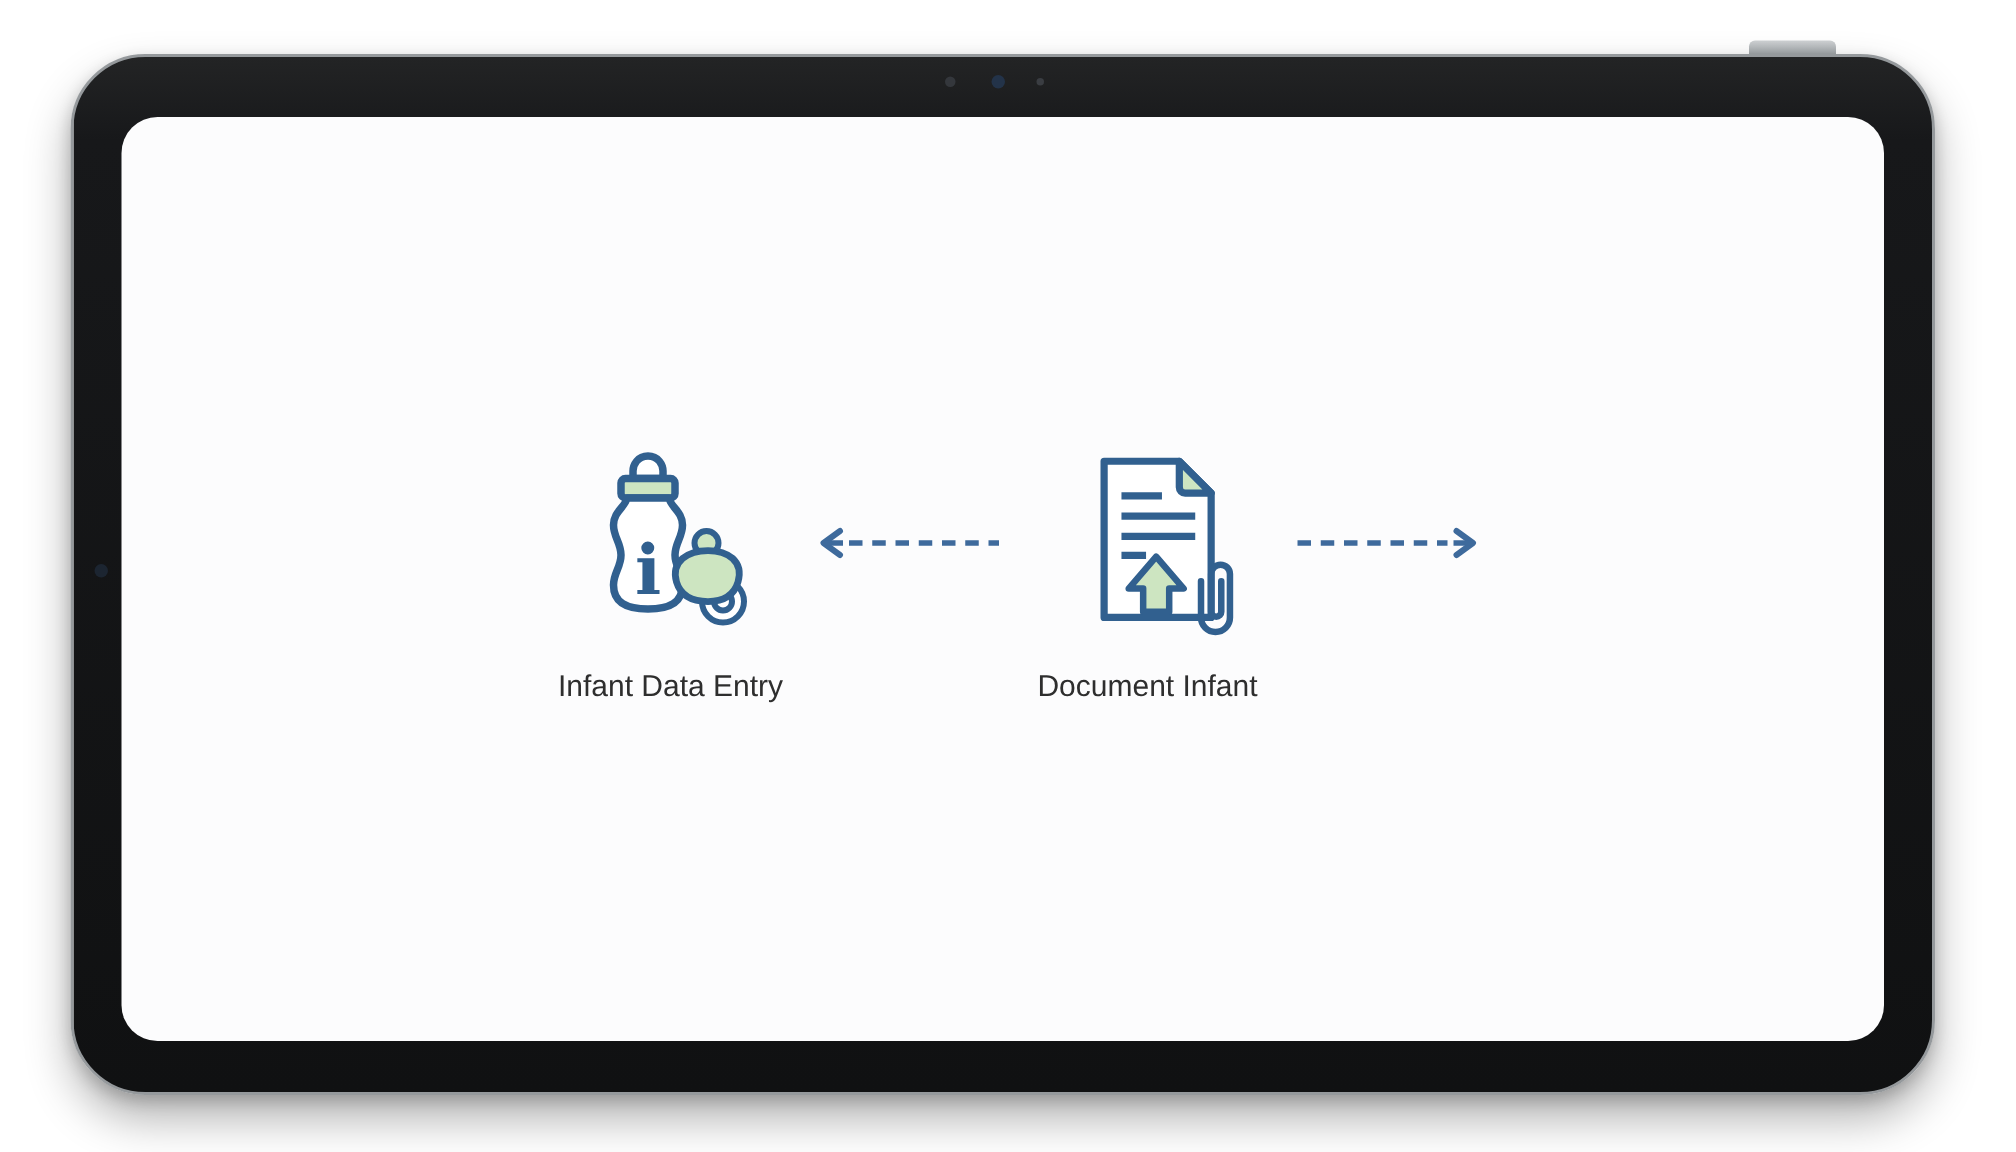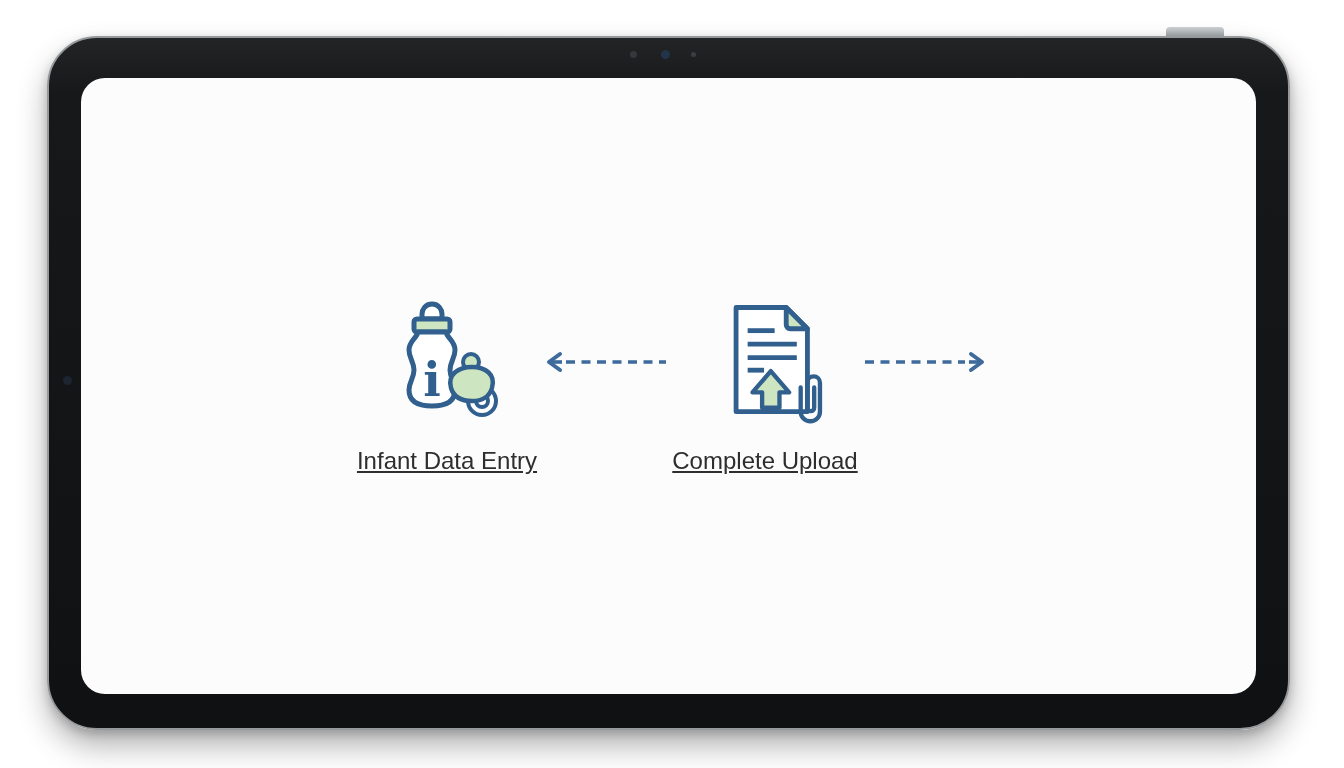--- a/index.html
+++ b/index.html
@@ -31,22 +31,22 @@
   .cam-1{left:581px;top:13px;width:7px;height:7px;background:#34373c;}
   .cam-2{left:612px;top:12px;width:9px;height:9px;background:#233349;}
   .cam-3{left:642px;top:14px;width:5px;height:5px;background:#3a3d42;}
   .cam-side{left:14px;top:338px;width:9px;height:9px;background:#1d2836;opacity:.85;}
 
   
   .flow-row{position:absolute;left:0;right:0;top:216px;
     display:flex;justify-content:center;align-items:flex-start;}
   .step{width:193px;display:flex;flex-direction:column;align-items:center;}
   .icon-box{height:135px;display:flex;align-items:center;justify-content:center;}
-  .step-label{margin-top:18px;font-size:24px;color:var(--label-color);
-    white-space:nowrap;text-align:right;text-decoration:underline;}
+  .step-label{margin-top:18px;font-size:20px;color:var(--label-color);
+    white-space:nowrap;text-align:right;}
   .connector{width:125px;height:135px;display:flex;align-items:center;justify-content:center;}
 
   
   .sb{stroke:var(--accent-blue);}
   .ab{stroke:var(--arrow-blue);}
   .fg{fill:var(--fill-green);}
   .fw{fill:#ffffff;}
   .nf{fill:none;}
   .itext{font-family:"DejaVu Serif", serif;font-weight:bold;
     fill:var(--accent-blue);font-size:46px;}
@@ -112,21 +112,21 @@
               <line class="sb" x1="42" y1="52" x2="93" y2="52" stroke-width="5"></line>
               <line class="sb" x1="42" y1="66" x2="93" y2="66" stroke-width="5"></line>
               <line class="sb" x1="42" y1="79" x2="59" y2="79" stroke-width="5"></line>
 
               <path class="fg sb" stroke-width="4.5" stroke-linejoin="round" d="M66,80 L85,102 H75 V118 H57 V102 H47 Z"></path>
 
               <path class="nf sb" stroke-width="4.5" stroke-linecap="round" d="M97,97 v25 a10,10 0 0 0 20,0 v-30 a6.5,6.5 0 0 0 -13,0 v26
                        a3.5,3.5 0 0 0 7,0 v-21"></path>
             </svg>
           </div>
-          <div class="step-label">Complete Upload</div>
+          <div class="step-label">Document Infant</div>
         </div>
 
         <div class="connector">
           <svg width="125" height="22" viewBox="0 0 125 22">
             <line class="ab nf" x1="3" y1="11" x2="103" y2="11" stroke-width="3.6" stroke-dasharray="9 6.5"></line>
             <path class="ab nf" stroke-width="4" stroke-linecap="round" stroke-linejoin="round" d="M109,3 L120,11 L109,19"></path>
             <line class="ab nf" x1="107" y1="11" x2="119" y2="11" stroke-width="3.6"></line>
           </svg>
         </div>
 

